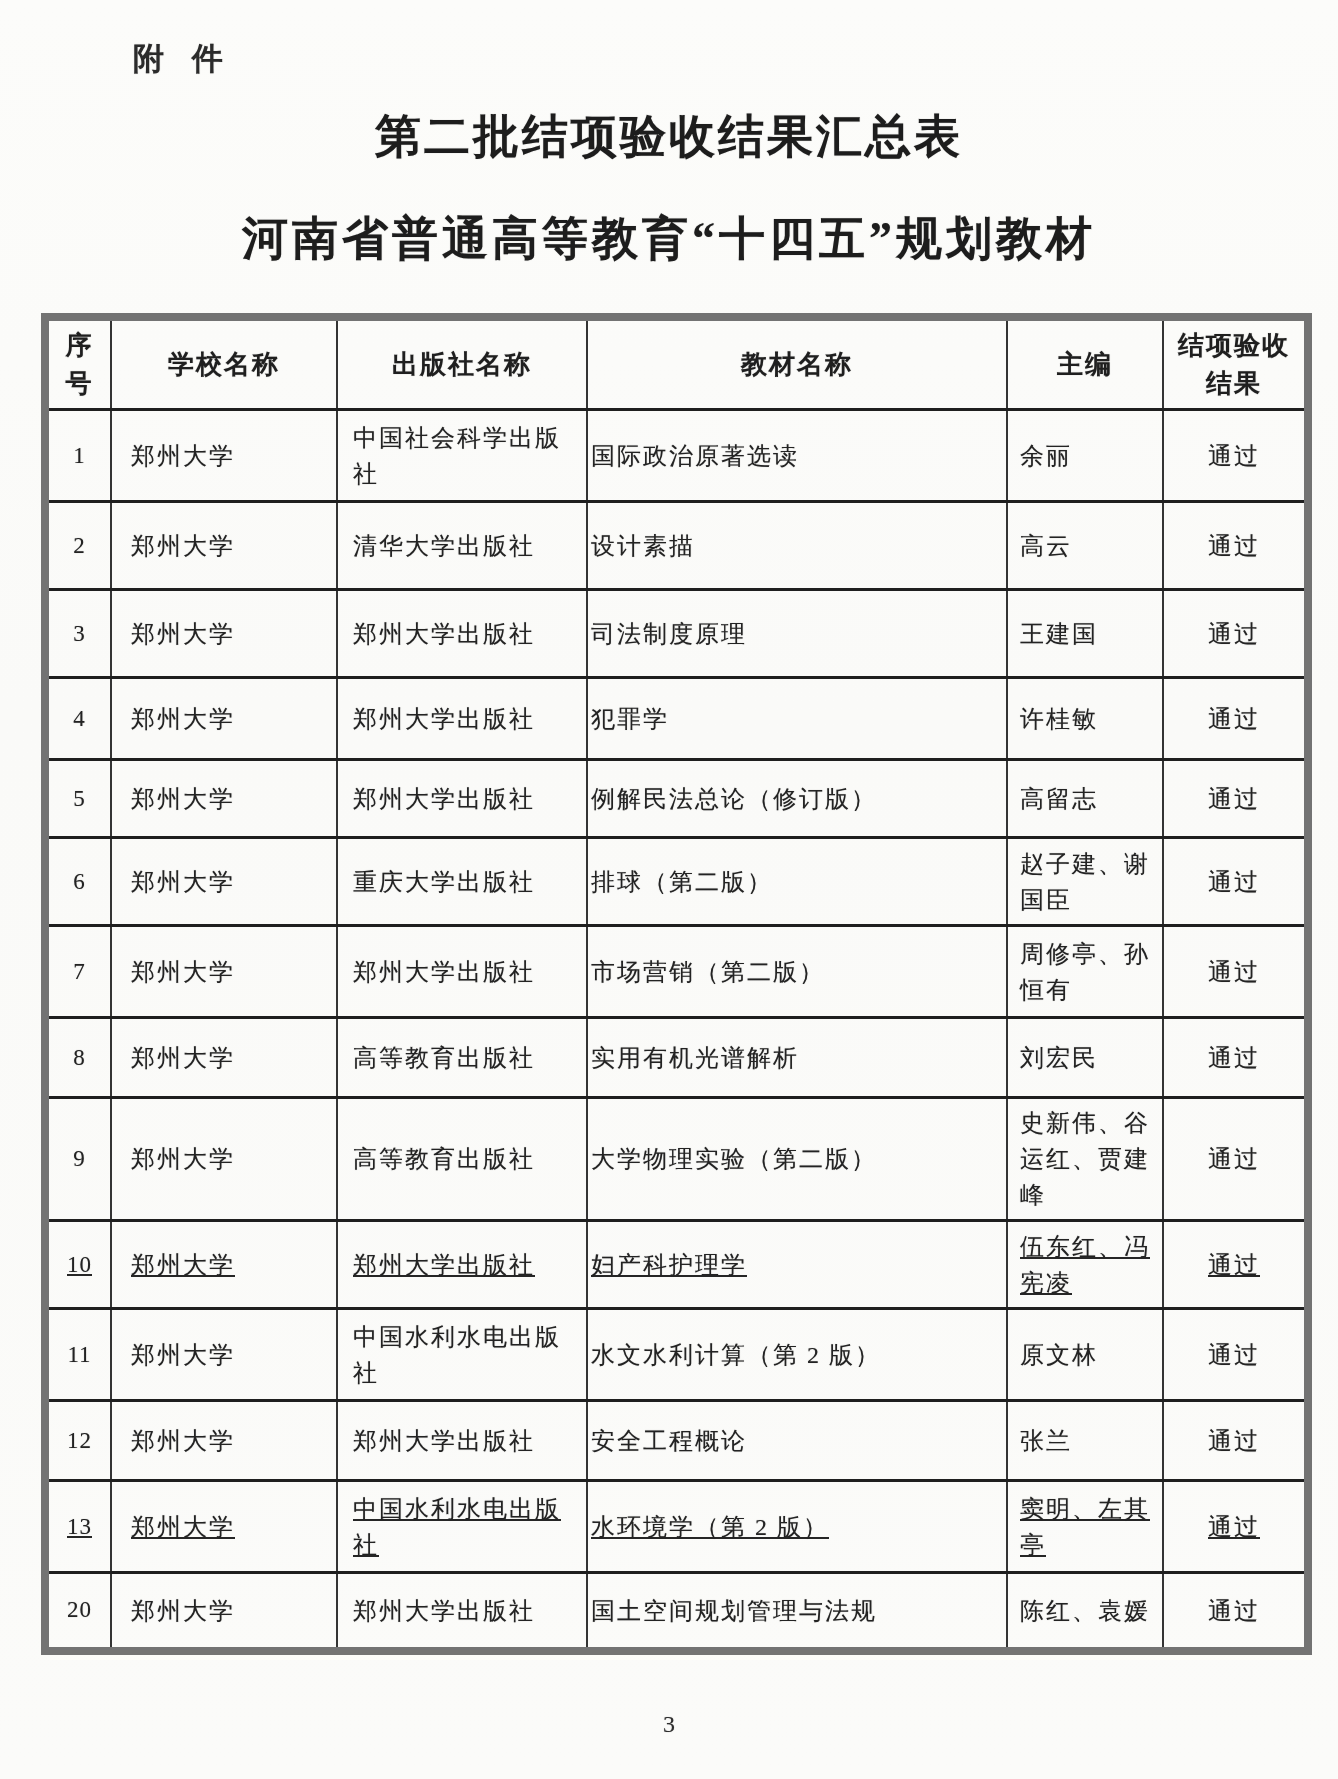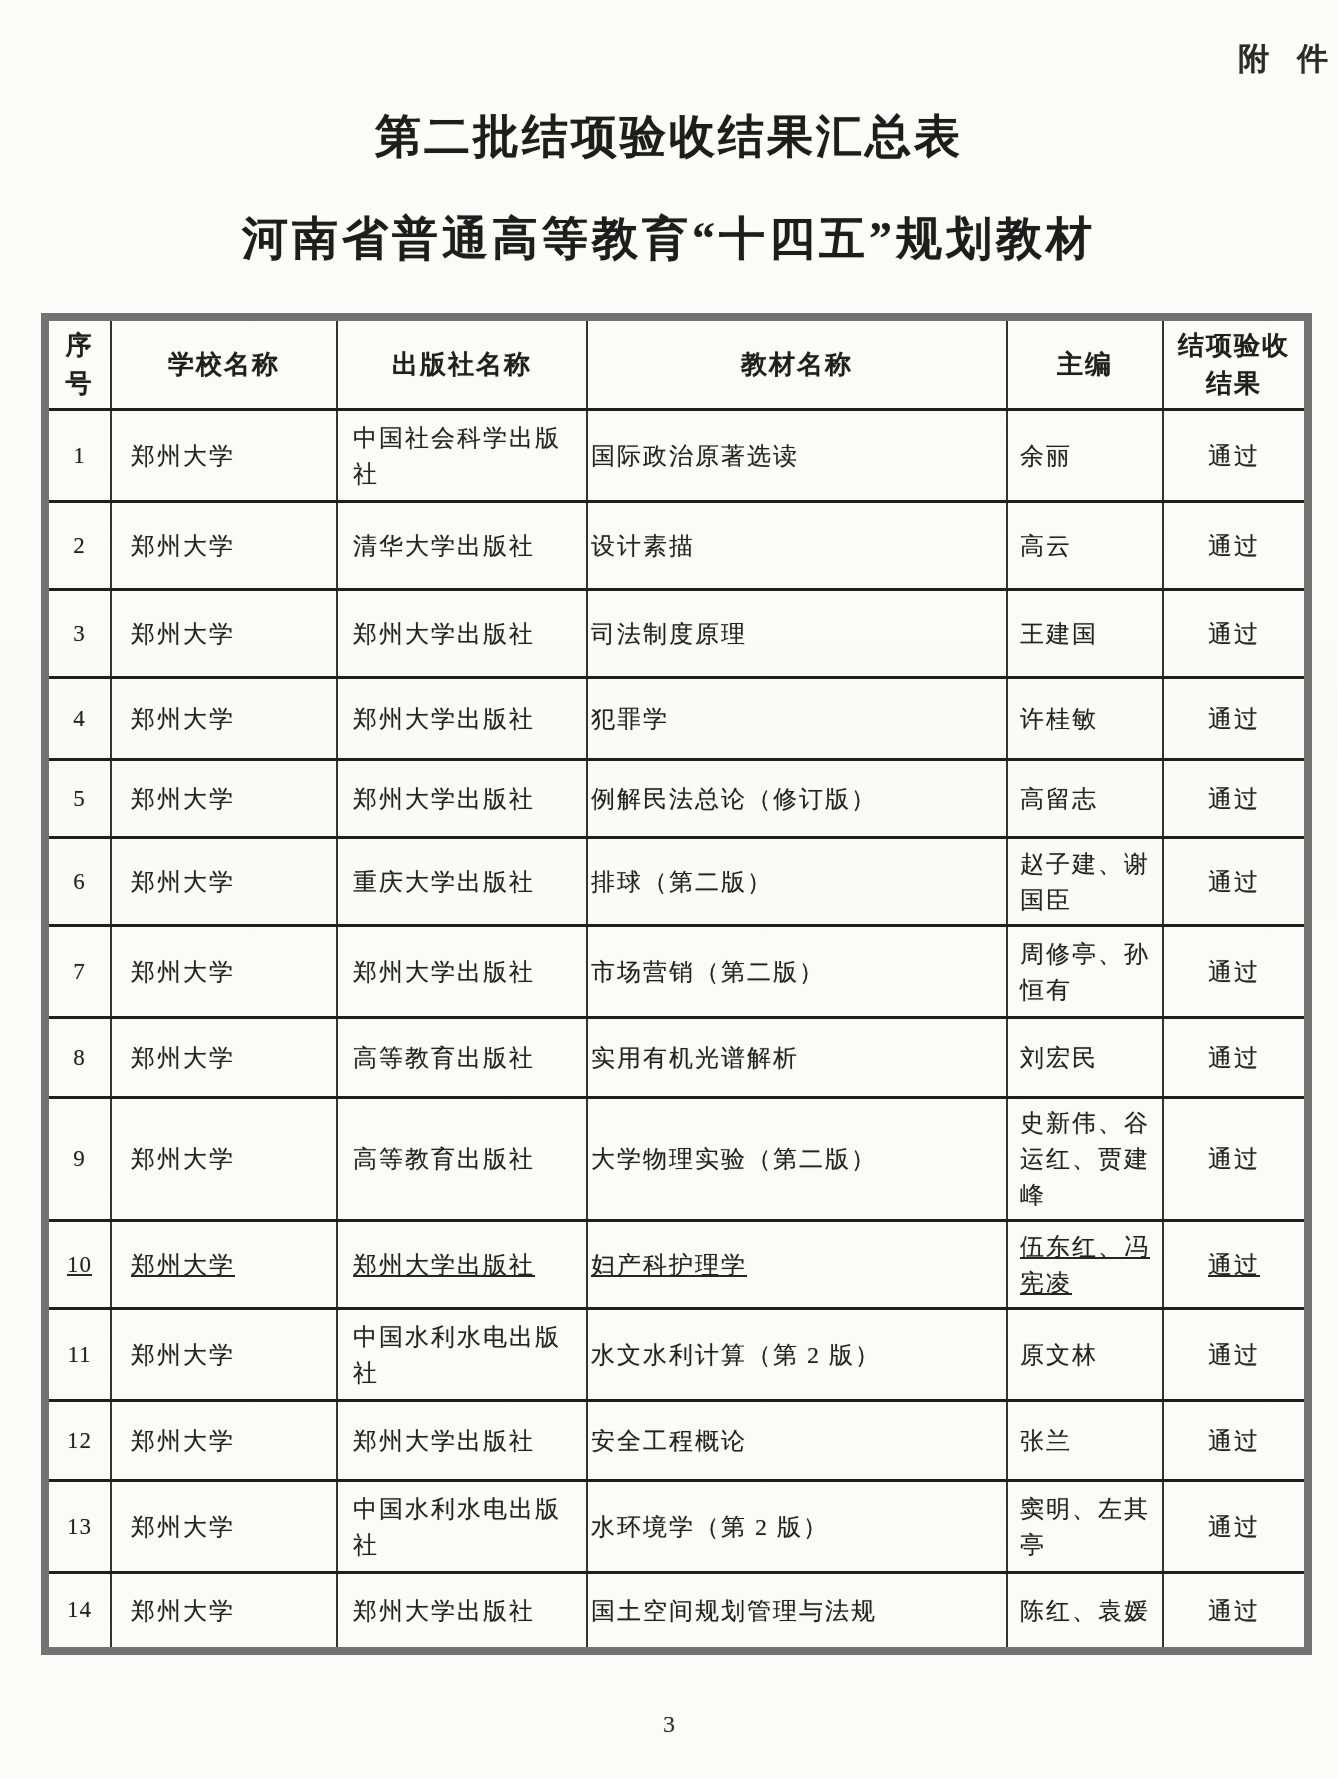--- a/index.html
+++ b/index.html
@@ -27,21 +27,20 @@
   .page * {
     text-shadow: 0 0 1px rgba(40,40,40,0.38);
   }
 
   .attachment {
     margin-left: 133px;
     font-size: 31px;
     font-weight: 600;
     letter-spacing: 10px;
     color: #2b2b2b;
-    text-align: right;
   }
 
   .title {
     margin: 0;
     text-align: center;
     font-weight: 700;
     font-size: 46px;
     letter-spacing: 4px;
     line-height: 1.25;
     color: #1d1d1d;
@@ -111,21 +110,21 @@
   tbody tr:nth-child(3)  { height: 88px; }
   tbody tr:nth-child(4)  { height: 82px; }
   tbody tr:nth-child(5)  { height: 78px; }
   tbody tr:nth-child(6)  { height: 88px; }
   tbody tr:nth-child(7)  { height: 92px; }
   tbody tr:nth-child(8)  { height: 80px; }
   tbody tr:nth-child(9)  { height: 118px; }
   tbody tr:nth-child(10) { height: 88px; text-decoration: underline; }
   tbody tr:nth-child(11) { height: 92px; }
   tbody tr:nth-child(12) { height: 80px; }
-  tbody tr:nth-child(13) { height: 92px; }
+  tbody tr:nth-child(13) { height: 92px; text-decoration: underline; }
   tbody tr:nth-child(14) { height: 78px; }
 
   .pageno {
     margin-top: 56px;
     text-align: center;
     font-size: 24px;
     color: #2e2e2e;
   }
 </style>
 </head>
@@ -270,21 +269,21 @@
   <tr>
     <td class="c-no">13</td>
     <td class="c-school">郑州大学</td>
     <td class="c-pub">中国水利水电出版社</td>
     <td class="c-book">水环境学（第 2 版）</td>
     <td class="c-editor">窦明、左其亭</td>
     <td class="c-result">通过</td>
   </tr>
 
   <tr>
-    <td class="c-no">14</td>
+    <td class="c-no">20</td>
     <td class="c-school">郑州大学</td>
     <td class="c-pub">郑州大学出版社</td>
     <td class="c-book">国土空间规划管理与法规</td>
     <td class="c-editor">陈红、袁媛</td>
     <td class="c-result">通过</td>
   </tr>
 </tbody>
   </table>
 
   <div class="pageno">3</div>

